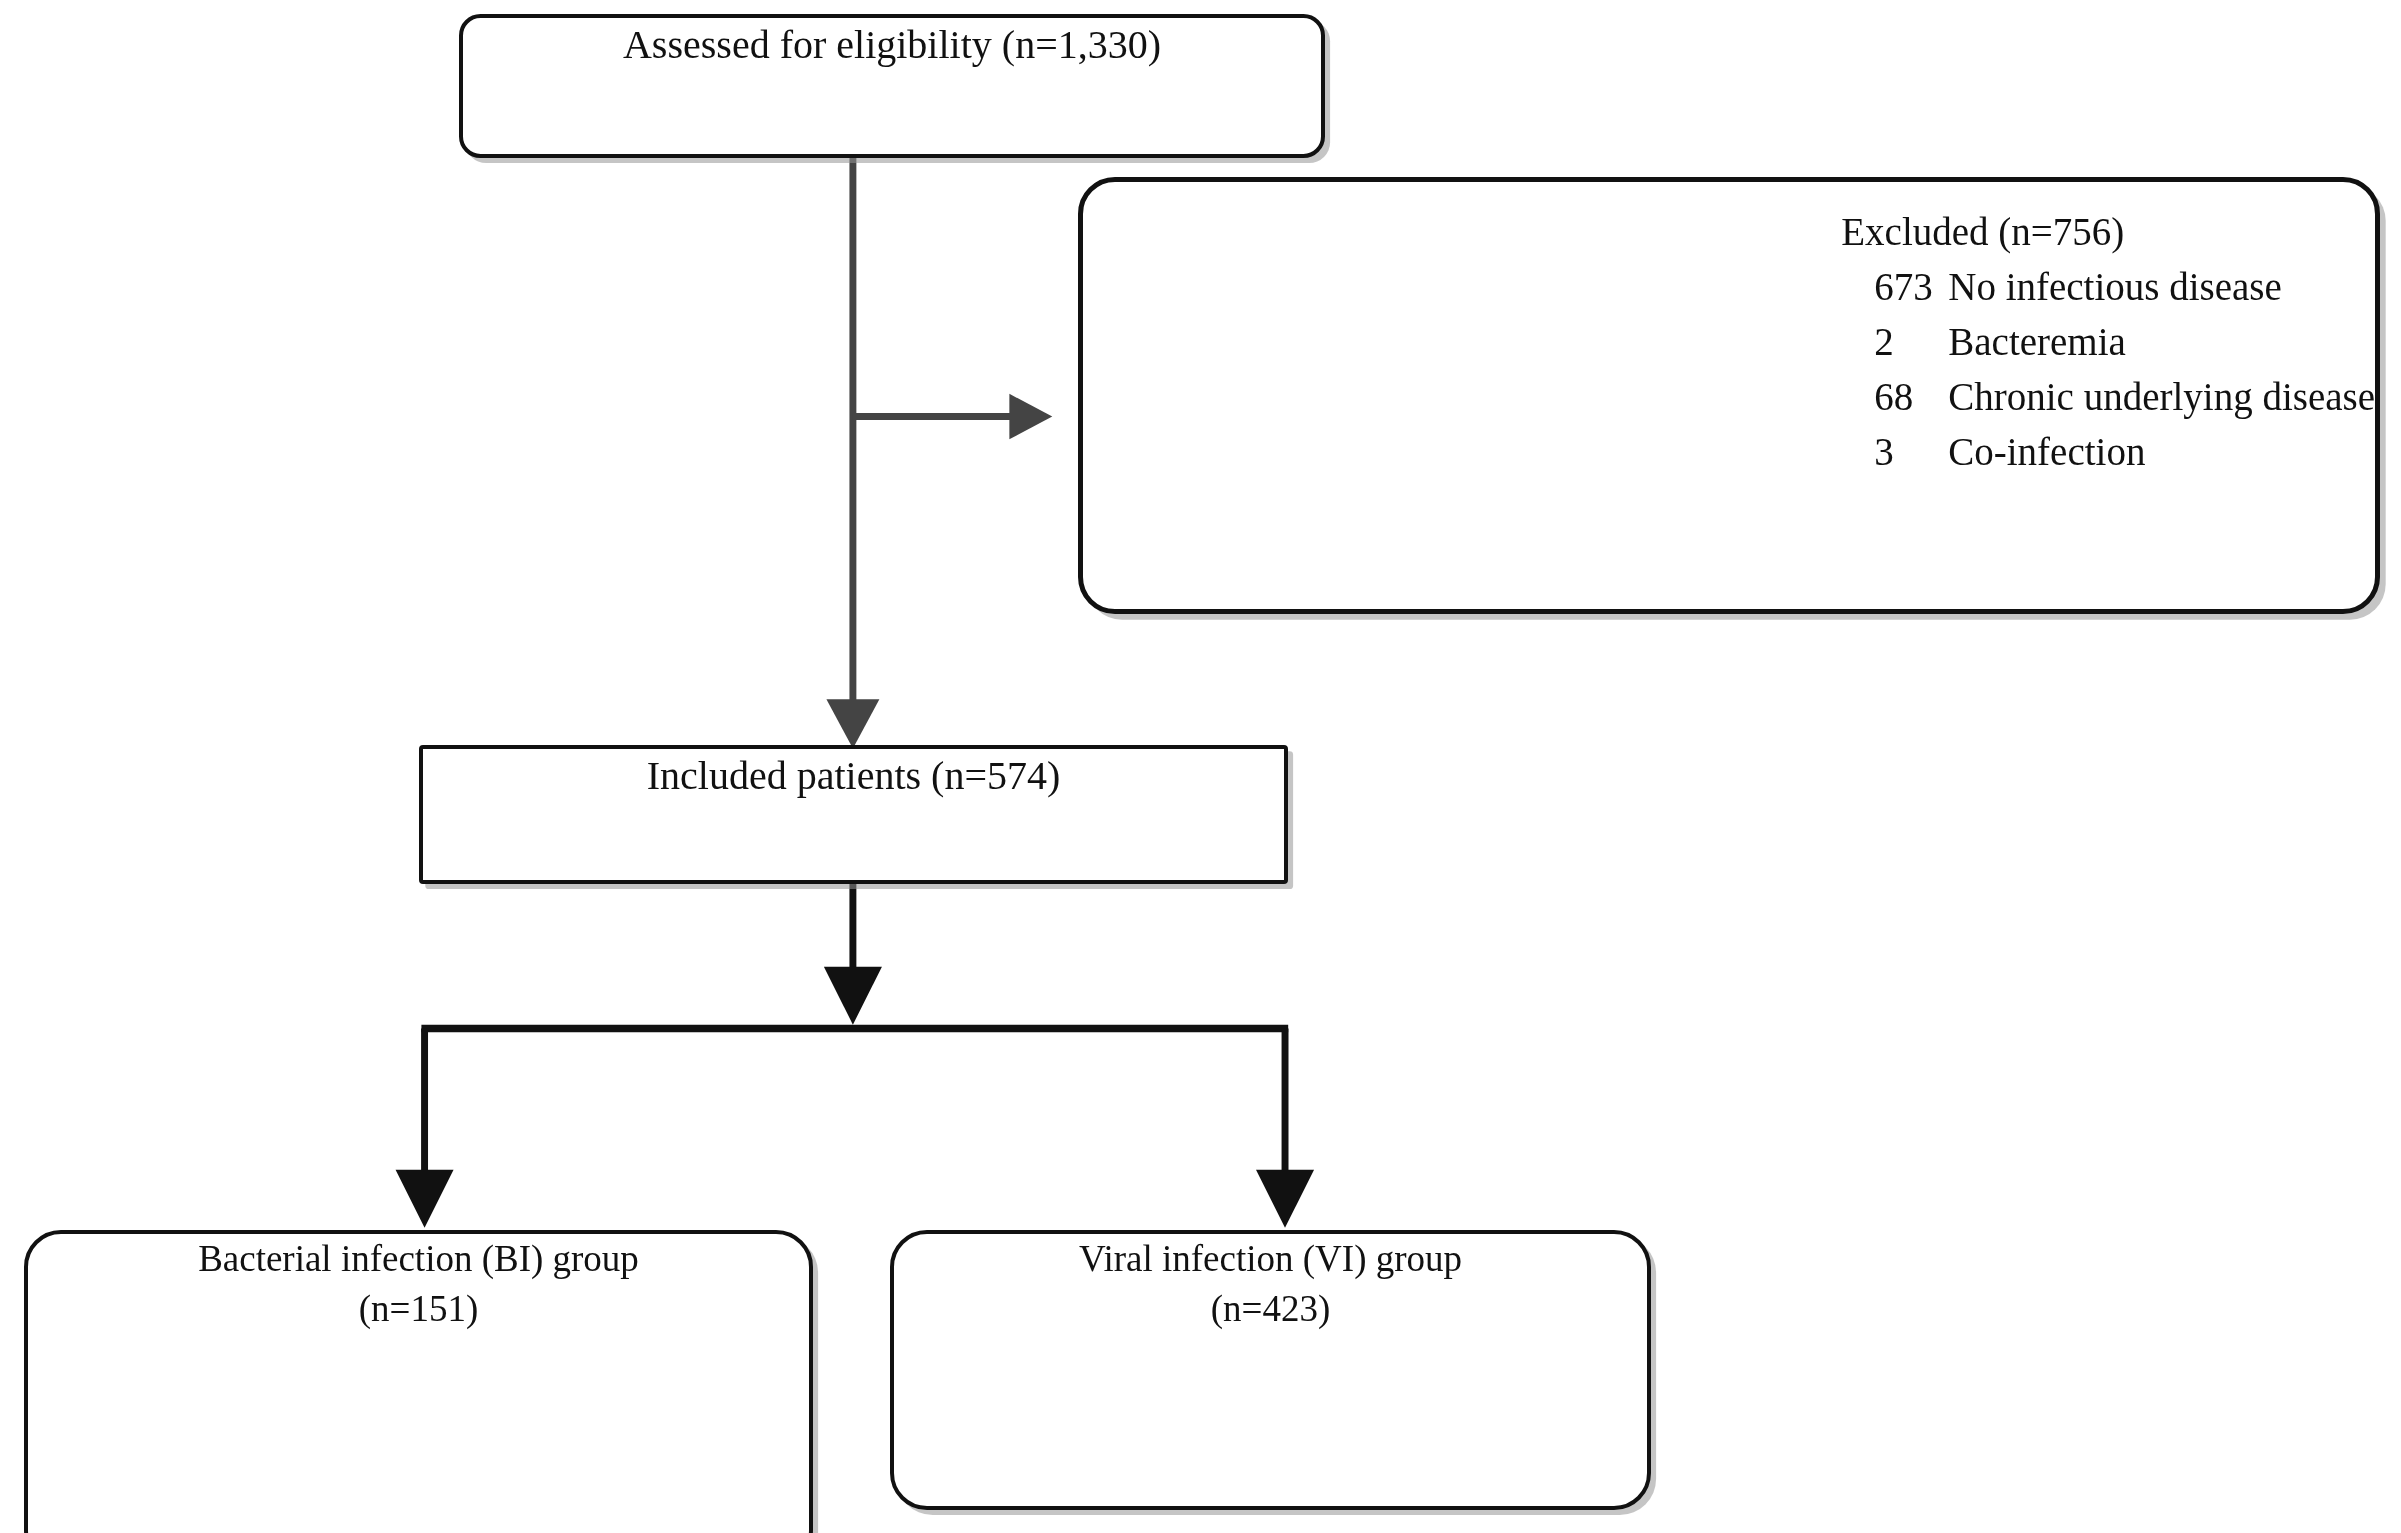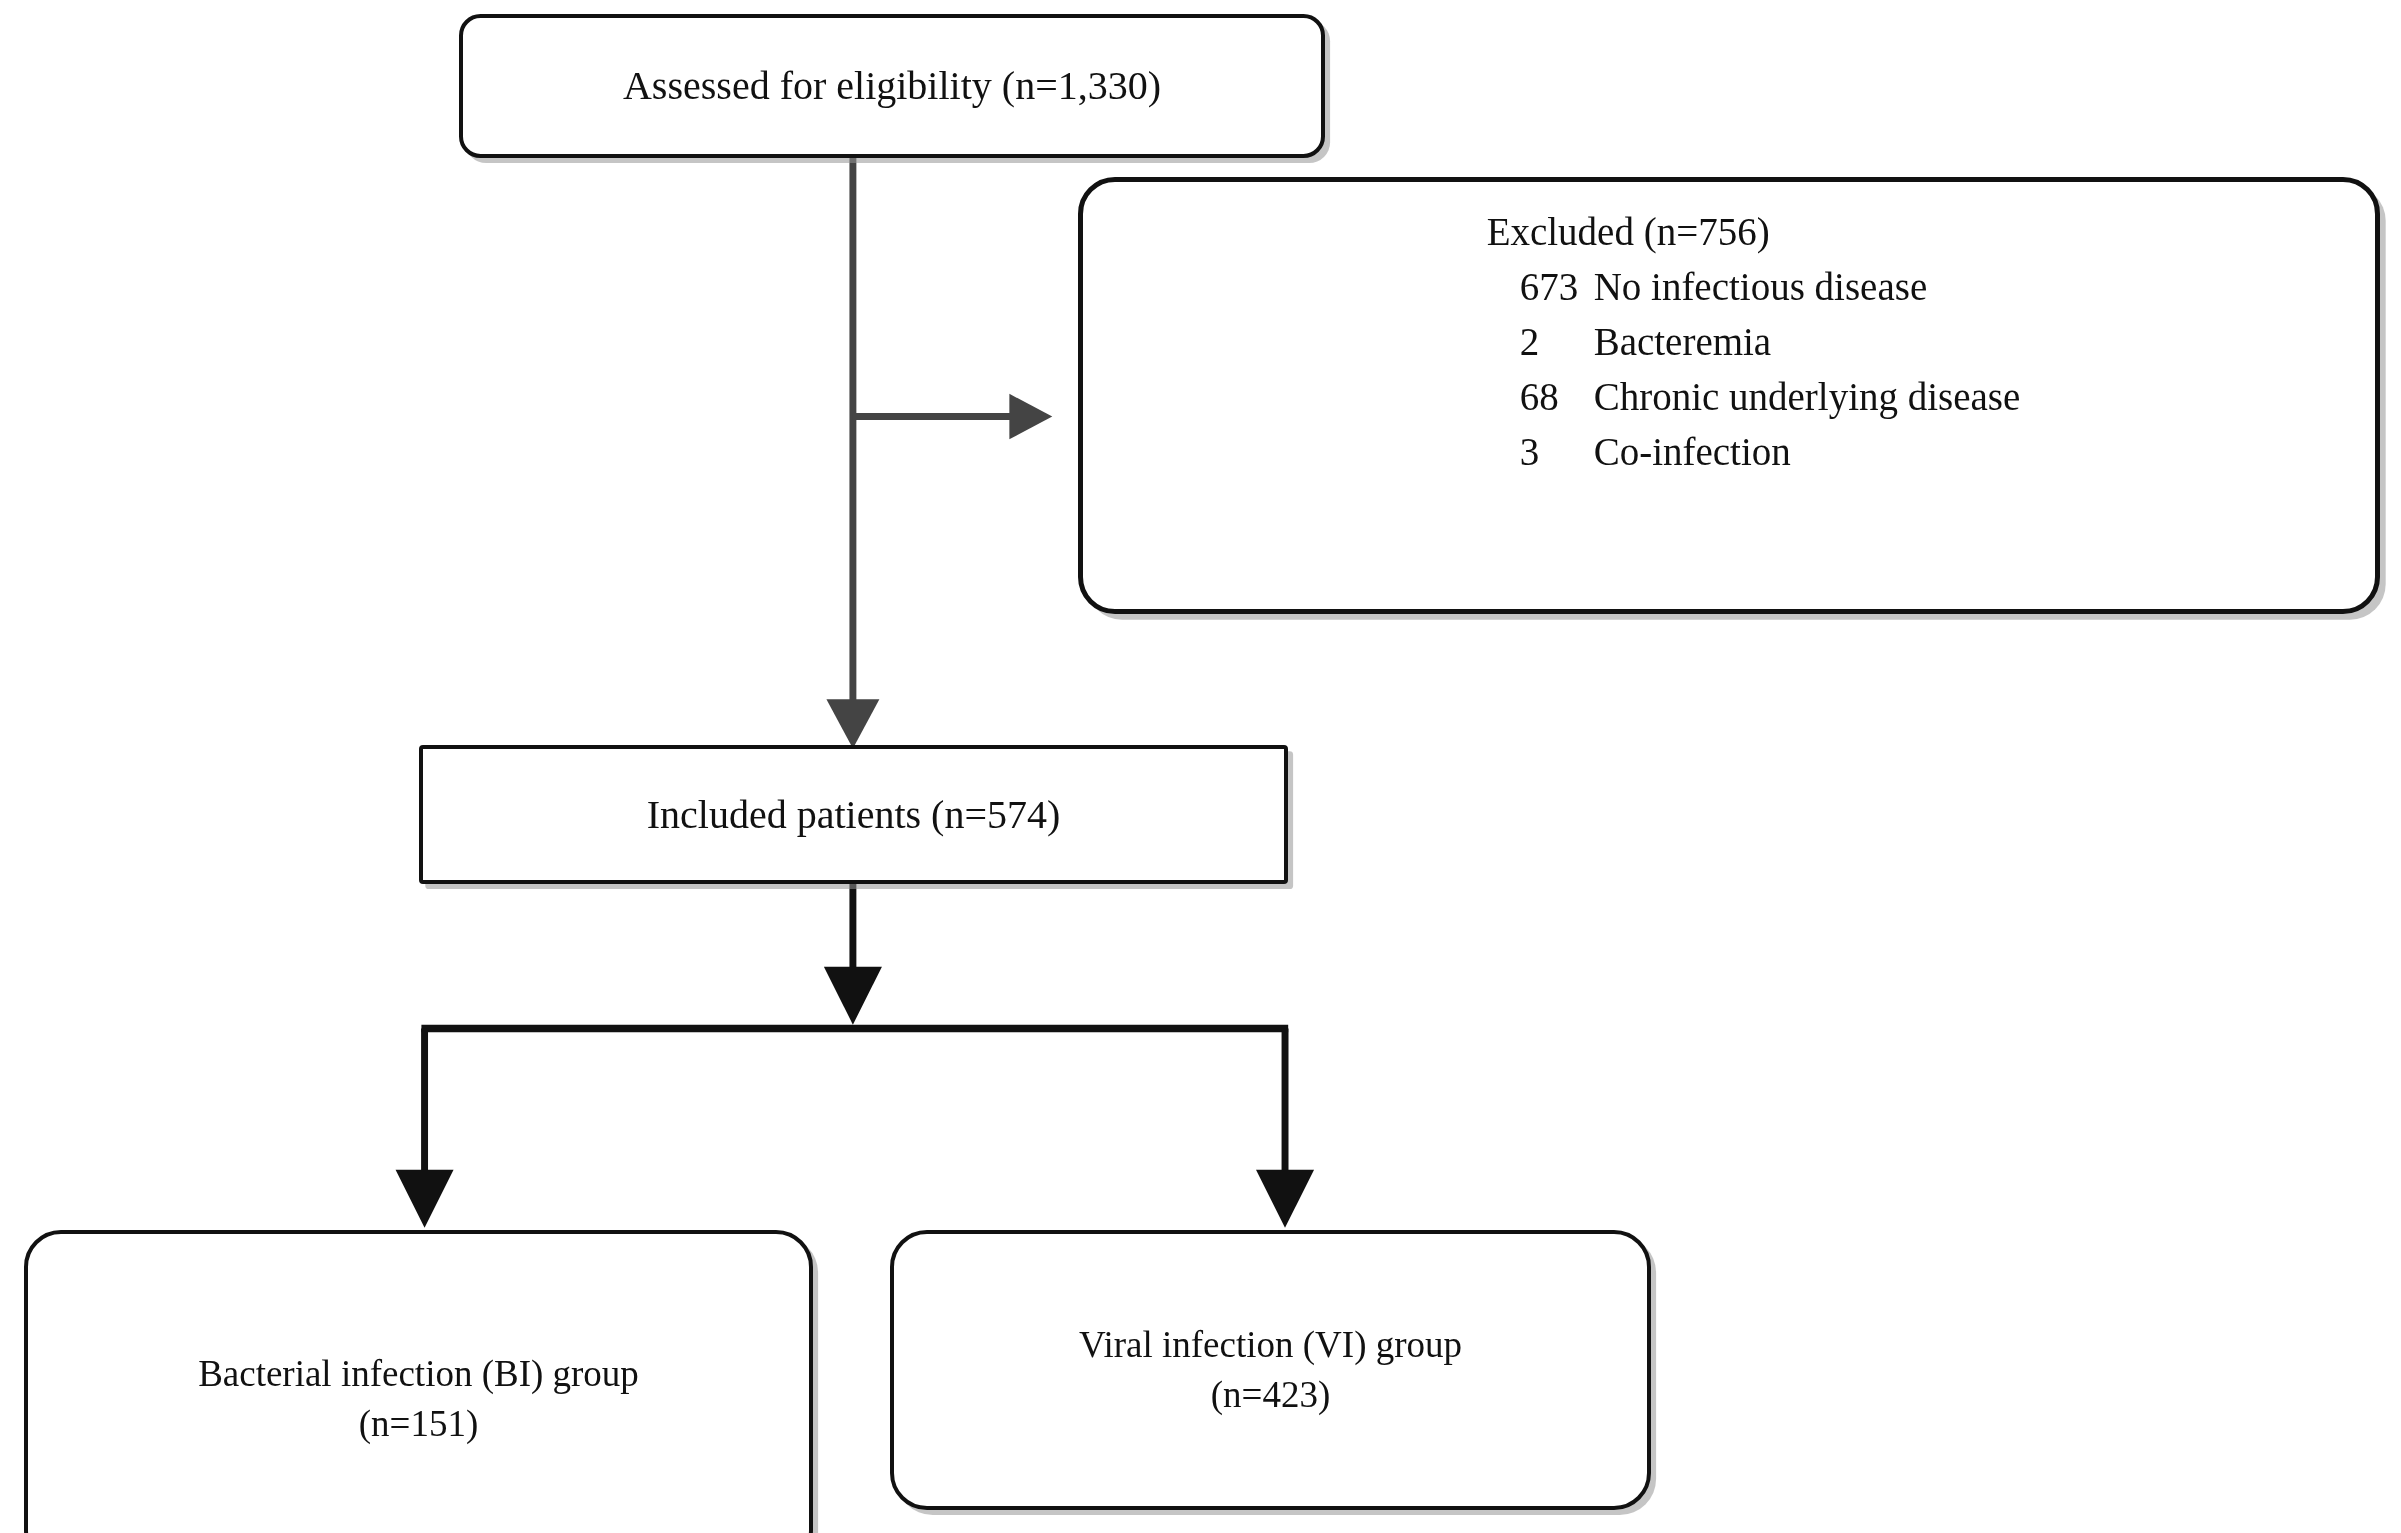--- a/index.html
+++ b/index.html
@@ -16,21 +16,20 @@
     font-family: "Liberation Serif", "DejaVu Serif", serif;
   }
 
   
   .node {
     position: absolute;
     box-sizing: border-box;
     background: #ffffff;
     border: 4.4px solid #111111;
     display: flex;
-    align-items: center;
     justify-content: center;
     text-align: center;
     color: #111111;
     box-shadow: 5.7px 5.7px 0 -0.6px rgba(150,150,150,0.55);
   }
   .node .node-text {
     line-height: 1.35;
     white-space: pre-line;
   }
 
@@ -40,21 +39,21 @@
     border-radius: 21.5px;
     font-size: 40px;
   }
 
   #node-excluded {
     left: 1078px; top: 177px;
     width: 1302px; height: 437px;
     border-radius: 37px;
     border-width: 5px;
     align-items: flex-start;
-    justify-content: center;
+    justify-content: flex-end;
     box-shadow: 7px 7px 0 -1.3px rgba(150,150,150,0.55);
   }
 
   #node-included {
     left: 419px; top: 745px;
     width: 869px; height: 139px;
     border-radius: 4px;
     font-size: 40px;
   }
 

